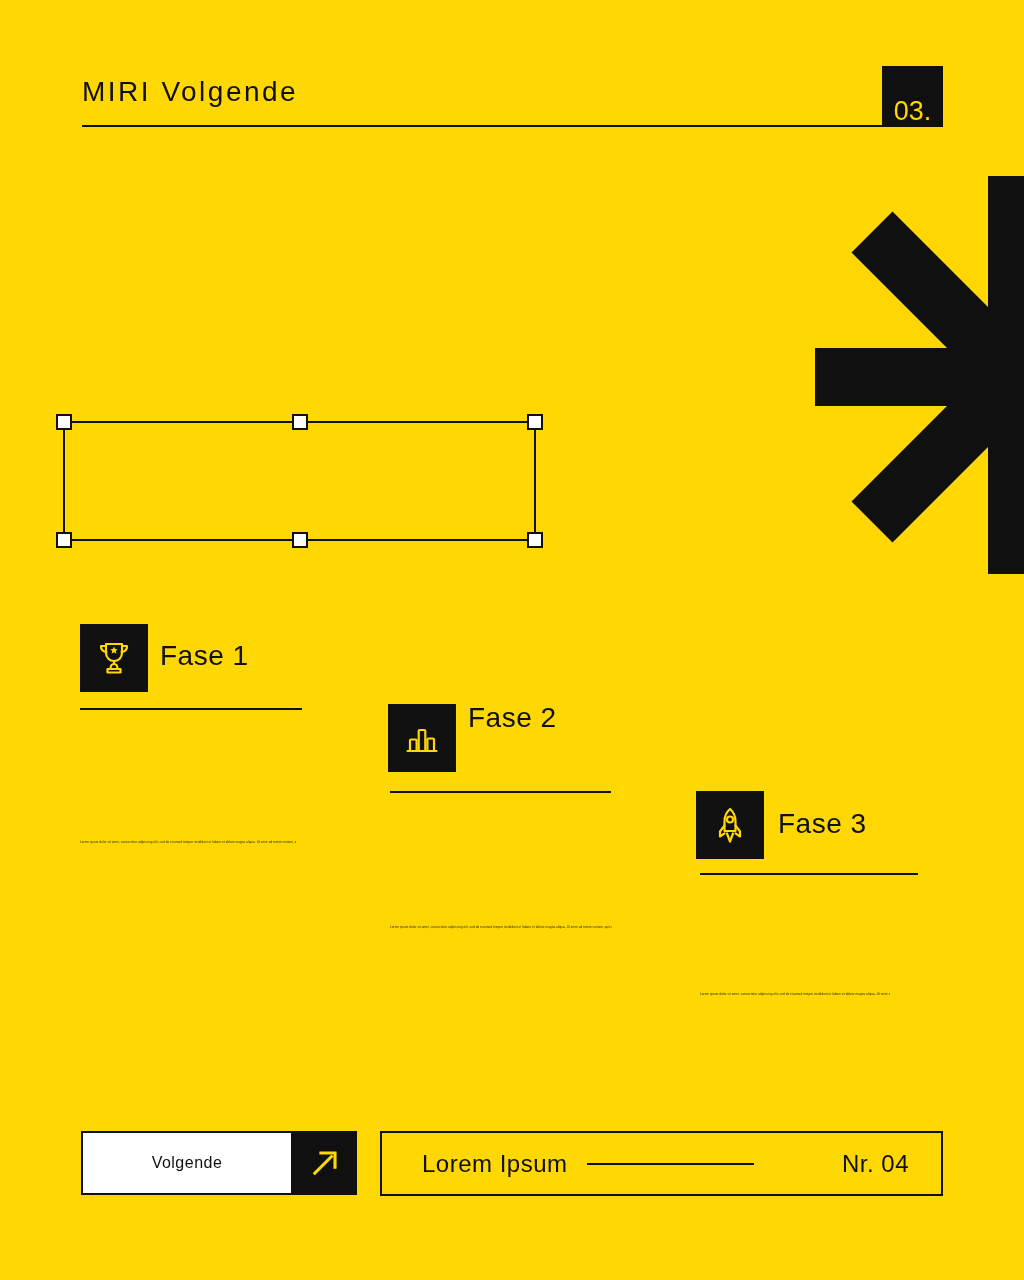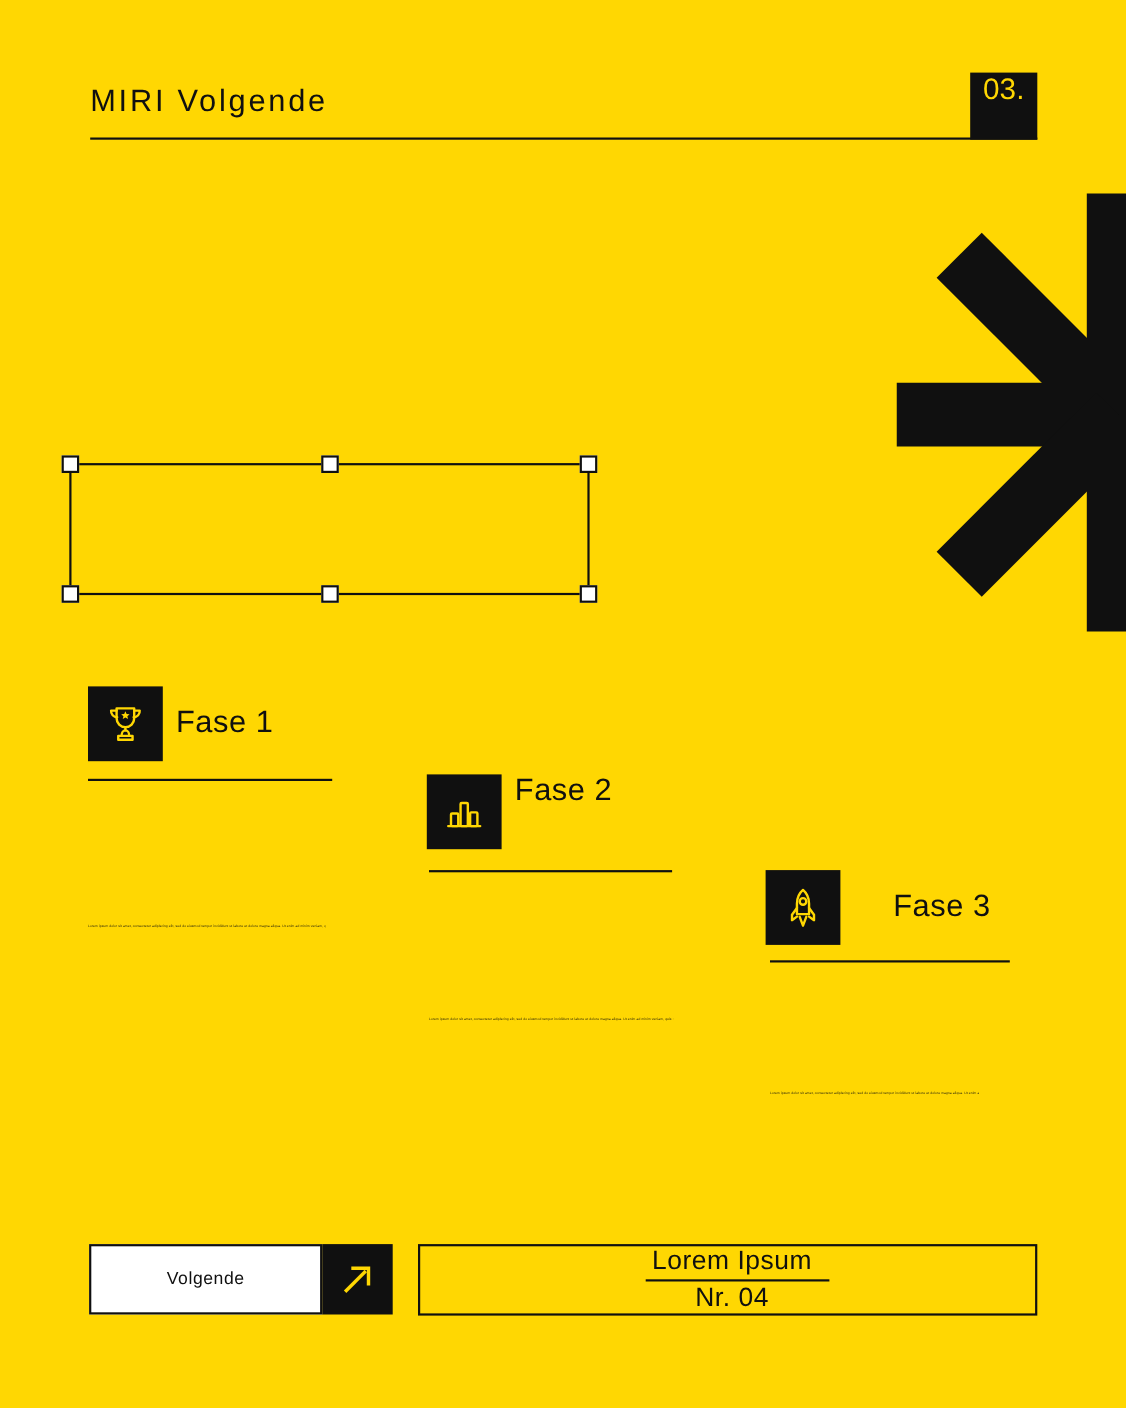--- a/index.html
+++ b/index.html
@@ -19,21 +19,21 @@
   .brand {
     position: absolute; left: 82px; top: 76px;
     font-size: 28px; font-weight: 500; letter-spacing: 2.5px; color: var(--ink);
   }
   .header-rule {
     position: absolute; left: 82px; top: 125px; width: 861px; height: 2px;
     background: var(--ink);
   }
   .page-number-box {
     position: absolute; left: 882px; top: 66px; width: 61px; height: 61px;
-    background: var(--ink); display: flex; align-items: flex-start; justify-content: center;
+    background: var(--ink); display: flex; align-items: flex-end; justify-content: center;
   }
   .page-number-box span { color: var(--accent); font-size: 27px; }
   
   .asterisk { position: absolute; right: 0; top: 175px; }
   .asterisk line { stroke: var(--ink); stroke-width: 58; }
   
   .title {
     position: absolute; left: 80px; top: 344px;
     font-size: 40px; font-weight: 700; letter-spacing: -1px; color: var(--ink);
   }
@@ -78,21 +78,21 @@
   }
   .next-arrow-box {
     position: absolute; left: 293px; top: 1131px; width: 64px; height: 64px;
     background: var(--ink); display: flex; align-items: center; justify-content: center;
     cursor: pointer;
   }
   .reference-box {
     position: absolute; left: 380px; top: 1131px; width: 563px; height: 65px;
     border: 2px solid var(--ink);
     display: flex; align-items: center; justify-content: space-between;
-    padding: 0 32px 0 40px; font-size: 24px; color: var(--ink); letter-spacing: 0.5px; flex-direction: column;
+    padding: 0 32px 0 40px; font-size: 24px; color: var(--ink); letter-spacing: 0.5px;
   }
   .reference-rule {
     position: absolute; left: 205px; top: 30px; width: 167px; height: 2px;
     background: var(--ink);
   }
 </style>
 </head>
 <body>
 
 <div class="page">
@@ -153,21 +153,21 @@
 
   <div class="icon-box" style="left:696px; top:791px;">
     <svg width="40" height="40" viewBox="0 0 40 40">
       <path class="icon-stroke" d="M20 4 c3.5 3 5.5 7.5 5.5 12.5 v9.5 h-11 v-9.5 c0 -5 2 -9.5 5.5 -12.5 z"></path>
       <circle class="icon-stroke" cx="20" cy="14.5" r="3"></circle>
       <path class="icon-stroke" d="M14.5 20.5 l-4.5 6 v5 l4.5 -3.2"></path>
       <path class="icon-stroke" d="M25.5 20.5 l4.5 6 v5 l-4.5 -3.2"></path>
       <path class="icon-stroke" d="M17 28.5 L20 36.5 L23 28.5"></path>
     </svg>
   </div>
-  <div class="phase-label" style="left:778px; top:808px;margin-left:34px;">Fase 3</div>
+  <div class="phase-label" style="left:778px; top:808px;">Fase 3</div>
   <div class="phase-rule" style="left:700px; top:873px; width:218px;"></div>
   <div class="phase-desc-clip" style="left:700px; top:991px; width:190px;">
     <p>Lorem ipsum dolor sit amet, consectetur adipiscing elit, sed do eiusmod tempor incididunt ut labore et dolore magna aliqua. Ut enim ad minim veniam, quis nostrud exercitation.</p>
   </div>
 
   <button class="next-button">Volgende</button>
   <div class="next-arrow-box">
     <svg width="40" height="40" viewBox="0 0 64 64">
       <path d="M14 50 L44 20" fill="none" stroke="#FFD702" stroke-width="5"></path>
       <path d="M23 16 H48 V41" fill="none" stroke="#FFD702" stroke-width="5"></path>

